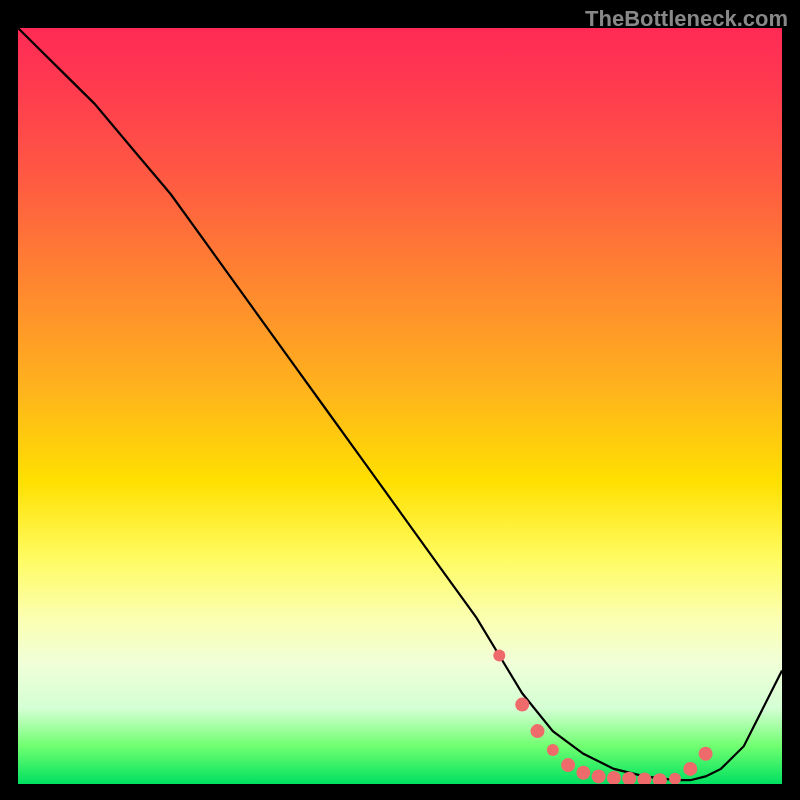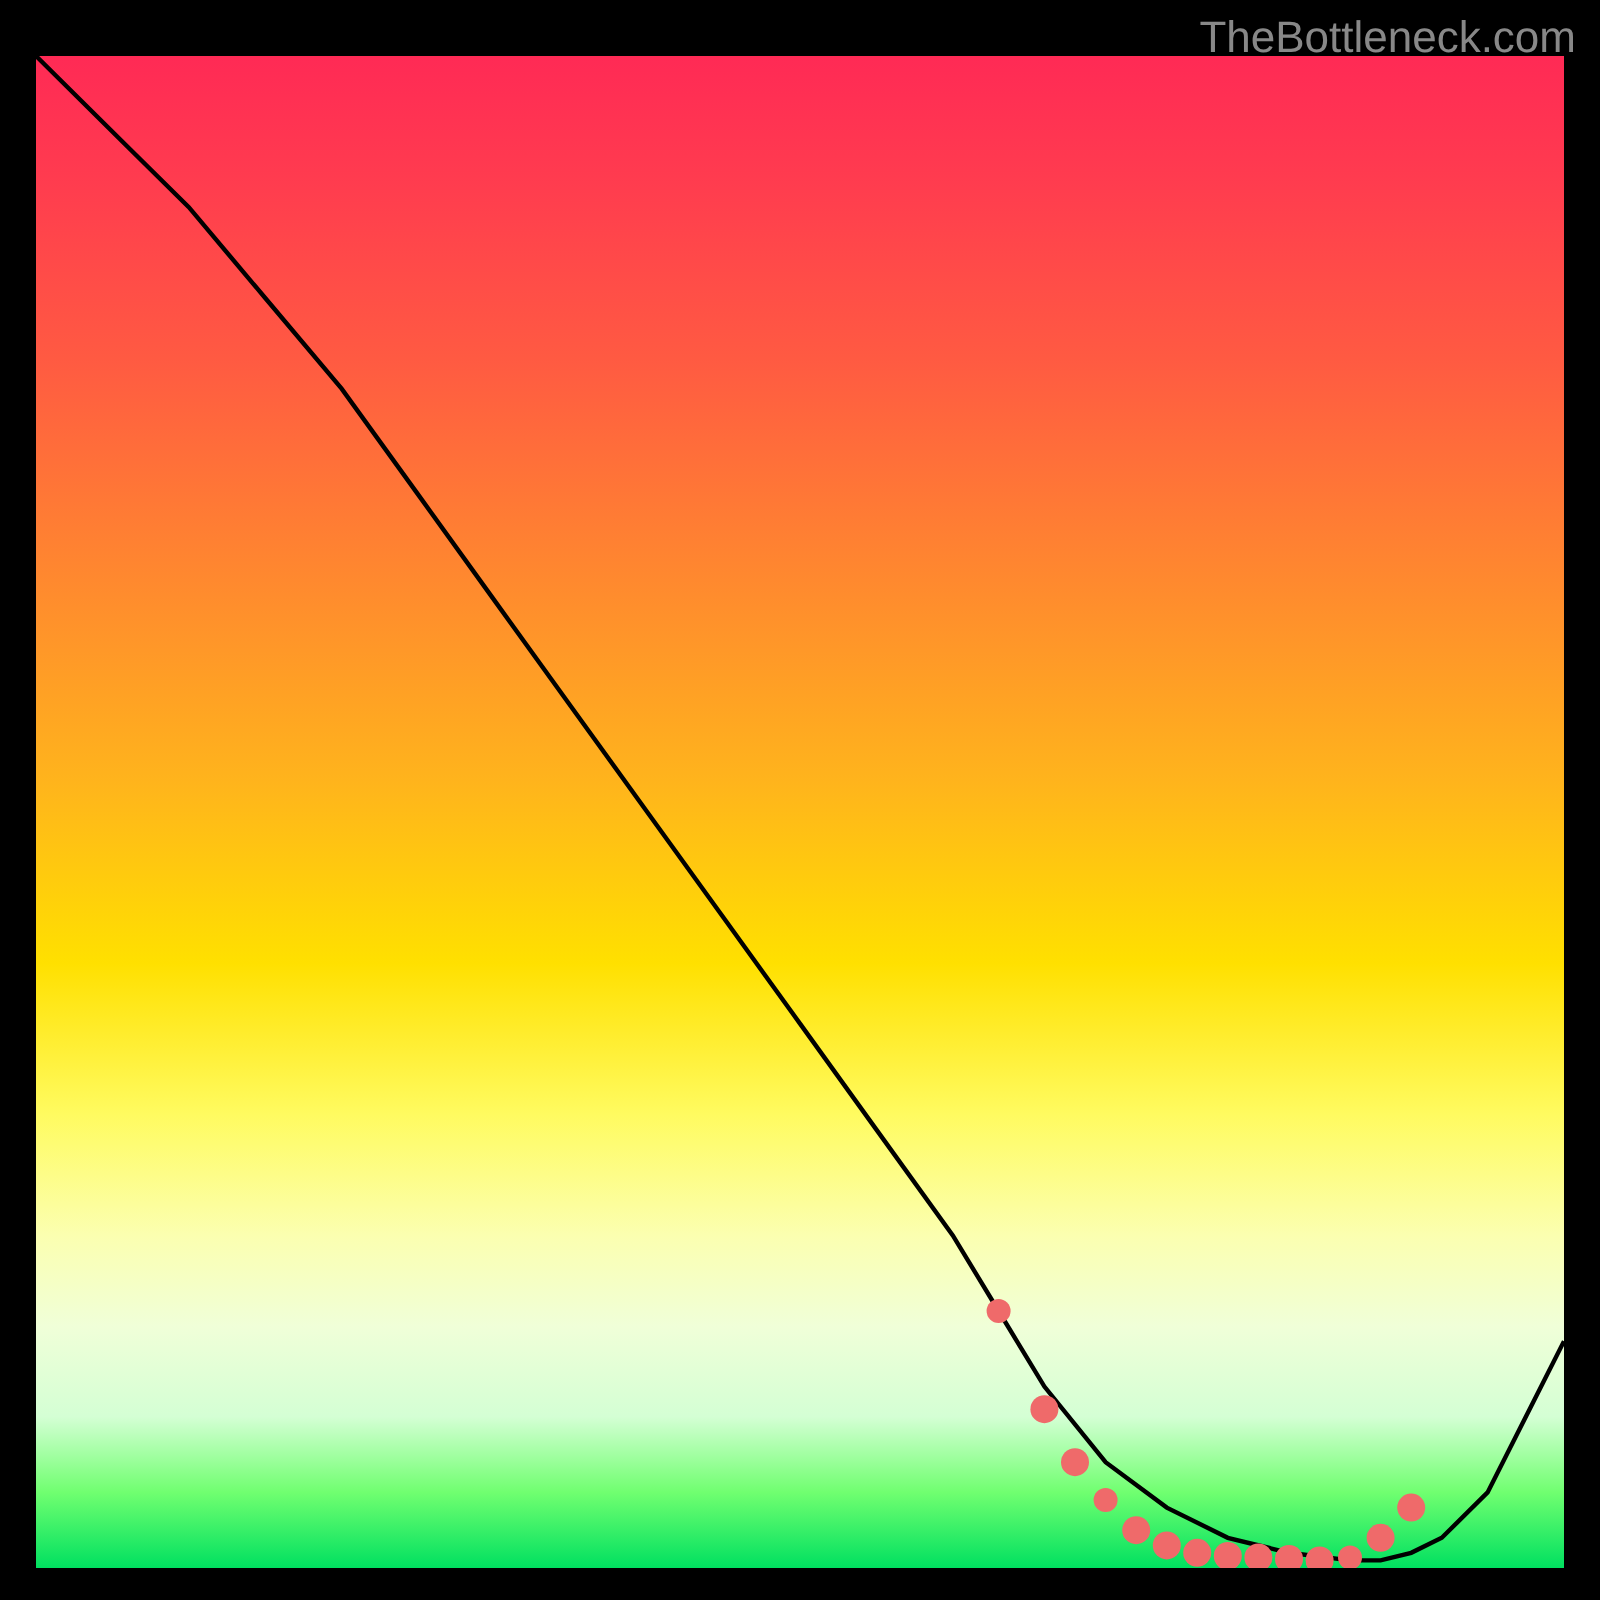--- a/index.html
+++ b/index.html
@@ -16,21 +16,21 @@
     height: 800px;
     background: #000;
     position: relative;
   }
   .watermark {
     position: absolute;
     top: 6px;
     right: 12px;
     color: #888;
     font-size: 22px;
-    font-weight: 400;
+    font-weight: 700;
     z-index: 10;
   }
   .plot-area {
     position: absolute;
     left: 18px;
     top: 28px;
     width: 764px;
     height: 756px;
     background: linear-gradient(to bottom,
       #ff2a55 0%,

